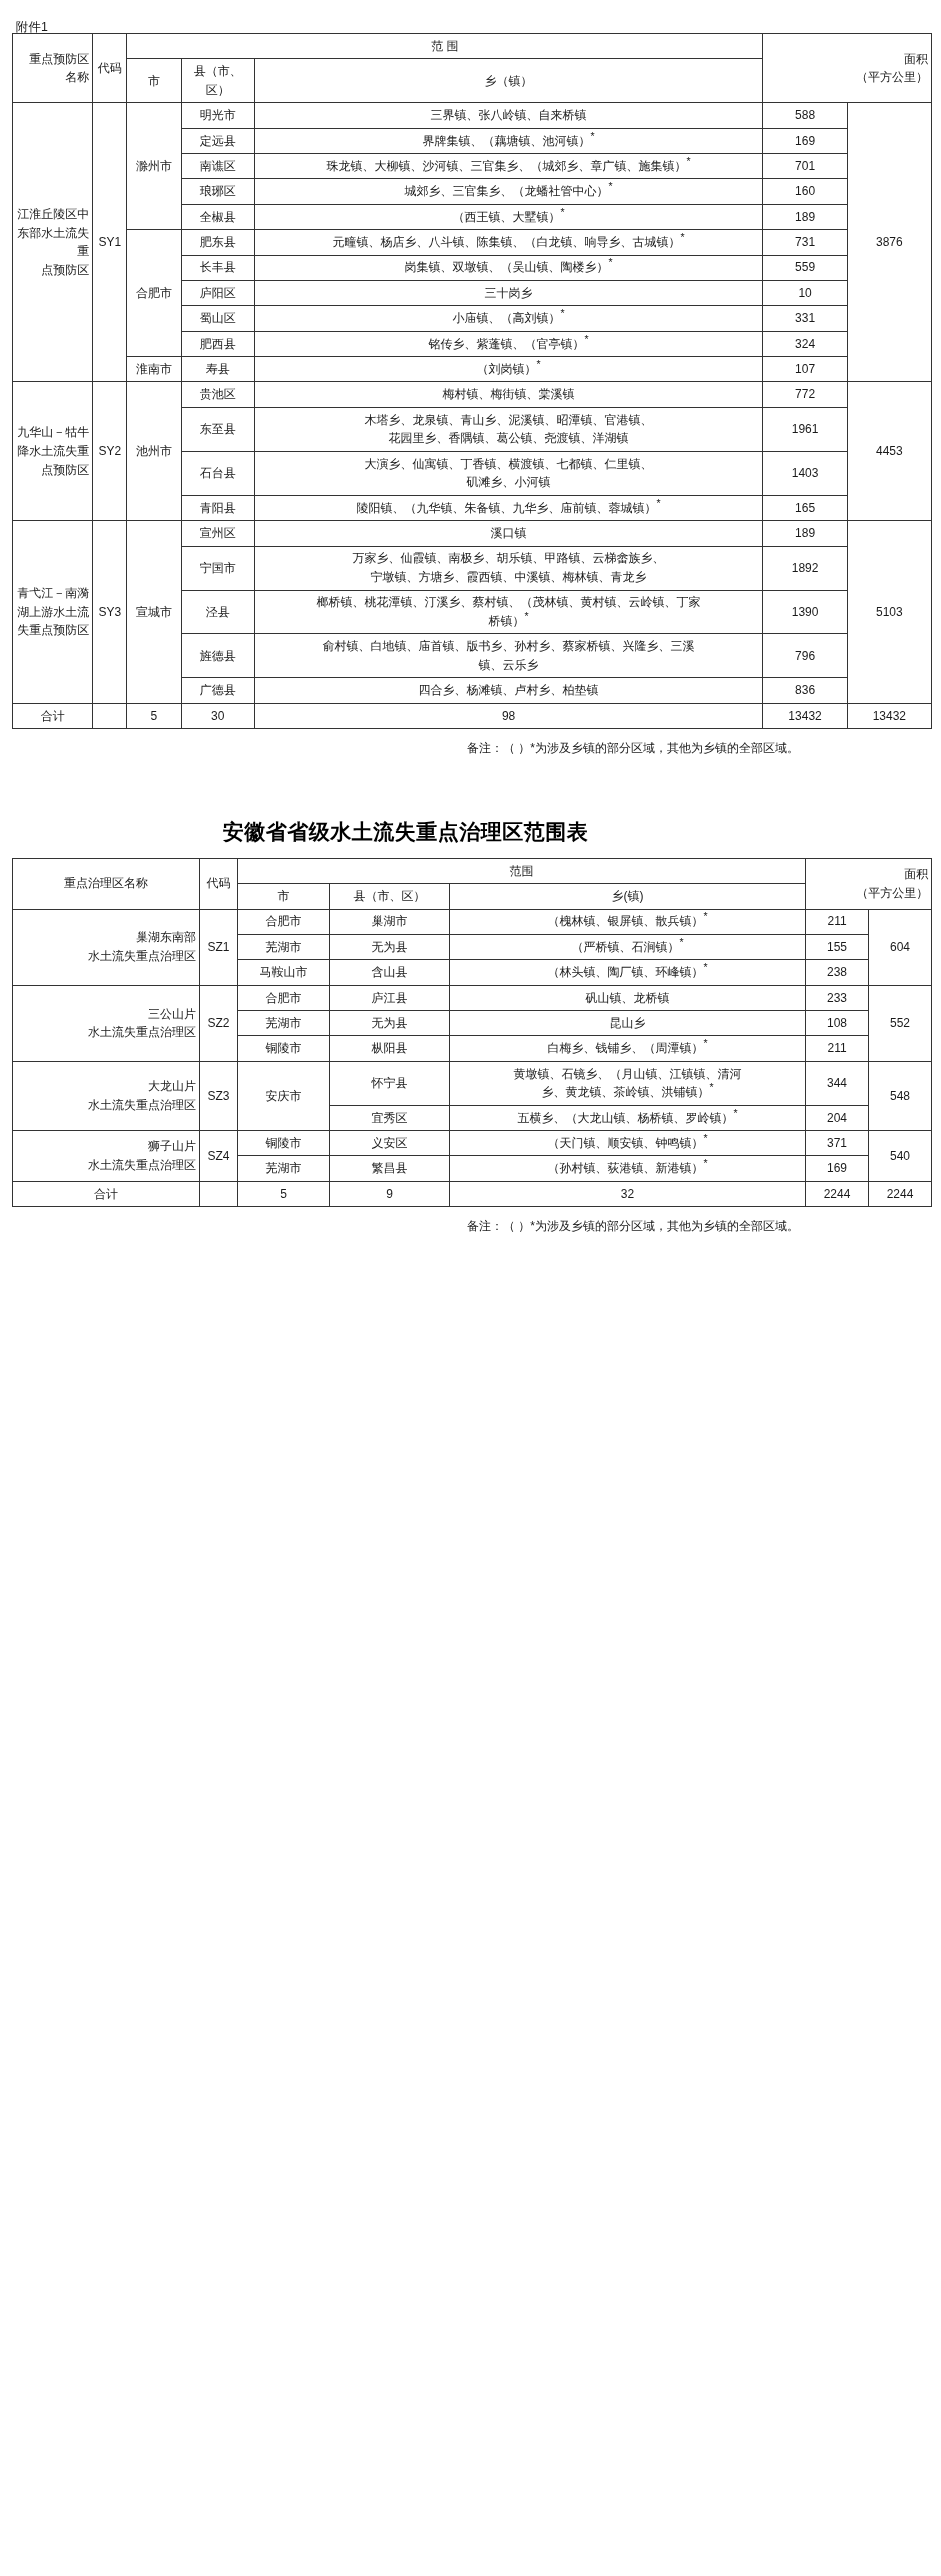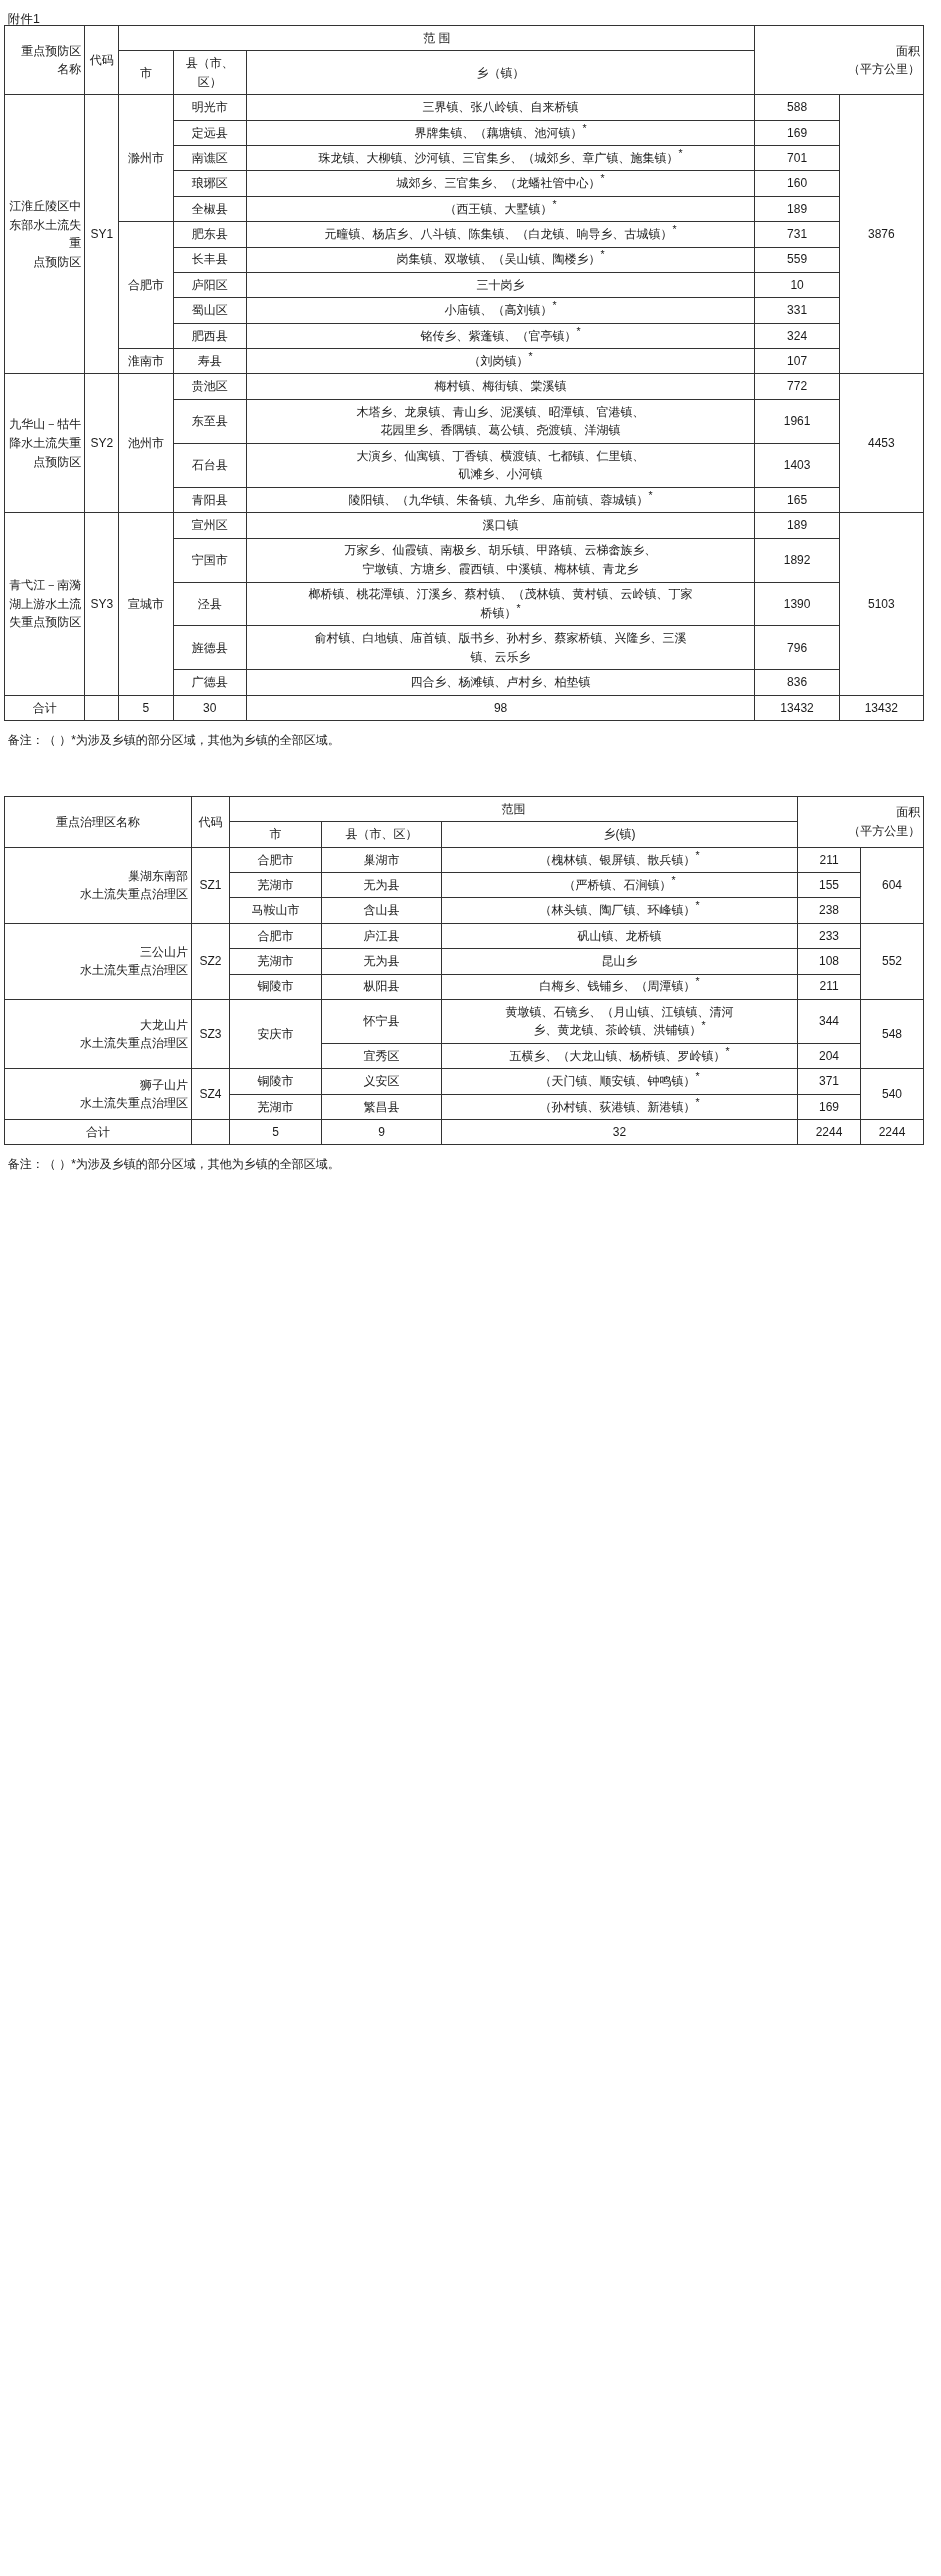--- a/index.html
+++ b/index.html
@@ -9,21 +9,21 @@
   }
   body {
     width: 942px;
     font-family: "Liberation Sans", "DejaVu Sans", sans-serif;
     color: #1a1a1a;
     -webkit-font-smoothing: none;
   }
   .page {
     width: 811px;
     box-sizing: border-box;
-    padding: 4px;
+    padding: 12px;
     position: relative;
   }
   .attachment-label {
     font-size: 12.4px;
     line-height: 1;
     padding: 8.6px 0 0 3.8px;
     color: #1a1a1a;
     letter-spacing: 0.2px;
   }
   .doc-title {
@@ -62,20 +62,21 @@
     line-height: 2.0;
     padding: 3.8px 2.9px;
   }
   td.code-cell { font-size: 12px; }
   td.num { font-size: 12px; }
   .footnote {
     font-size: 12px;
     padding: 9.6px 0 0 3.8px;
     color: #1a1a1a;
     line-height: 1.6;
+    text-align: right;
   }
   .spacer-block { height: 46px; }
   sup.star {
     font-size: 10.5px;
     vertical-align: super;
     line-height: 0;
   }
   .sub-line { display: block; text-align: right; }
 </style>
 </head>
@@ -253,20 +254,21 @@
           </tr>
         </tbody>
     </table>
 
     <div class="footnote">备注：（ ）*为涉及乡镇的部分区域，其他为乡镇的全部区域。</div>
   </div>
 
   <div class="spacer-block"></div>
 
   <div>
+    <div class="doc-title">安徽省省级水土流失重点治理区范围表</div>
 
     <table class="grid">
       <colgroup>
         <col style="width:187px">
         <col style="width:38px">
         <col style="width:92px">
         <col style="width:120px">
         <col style="width:356px">
         <col style="width:63px">
         <col style="width:63px">

